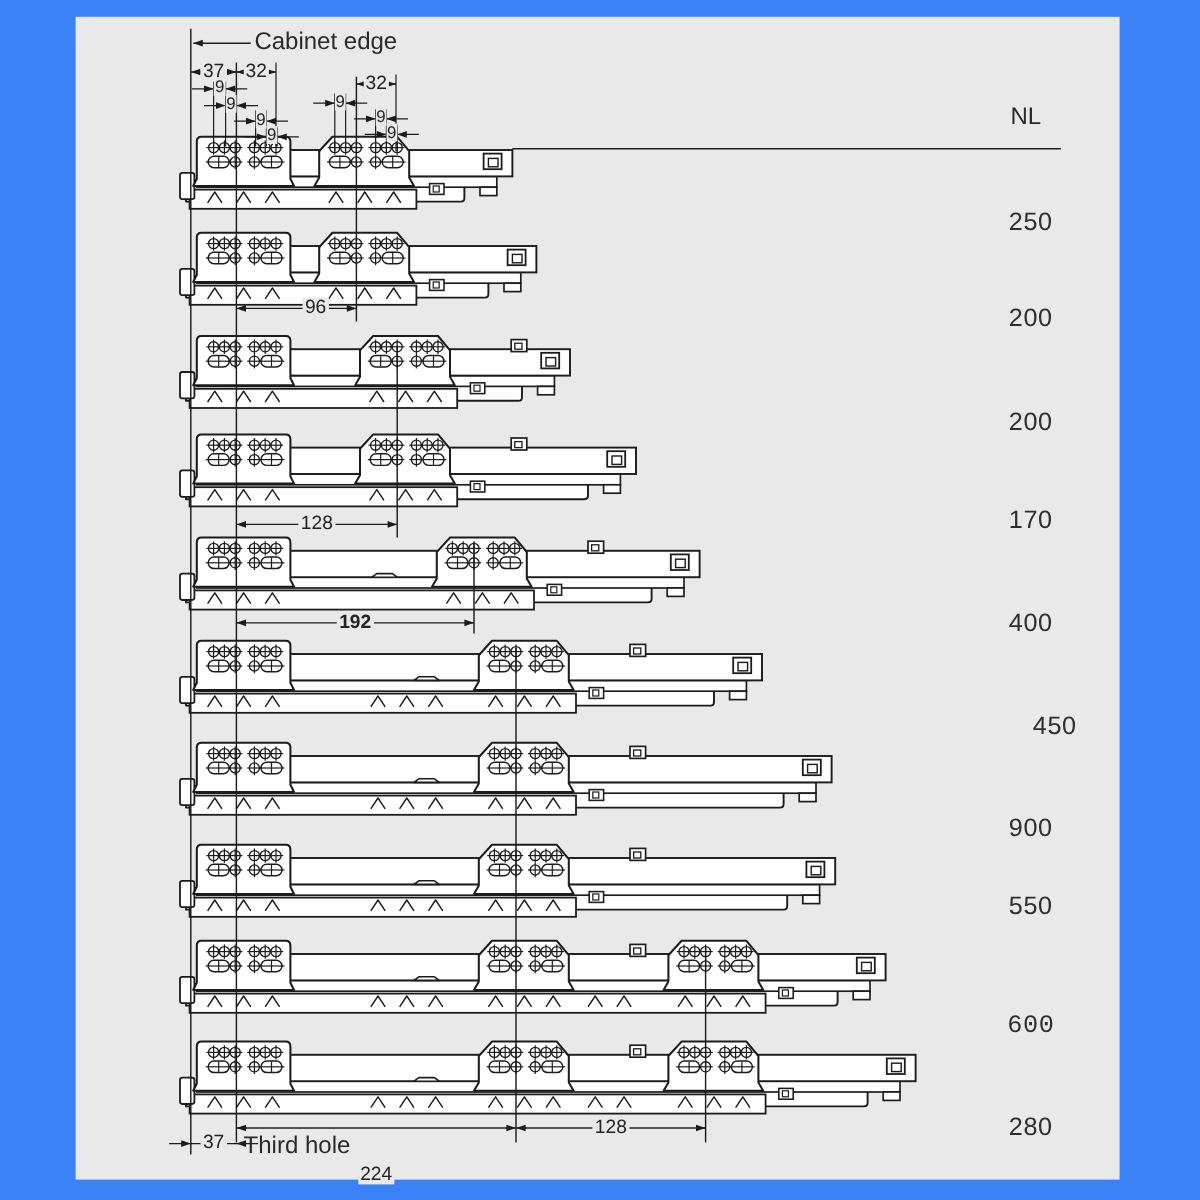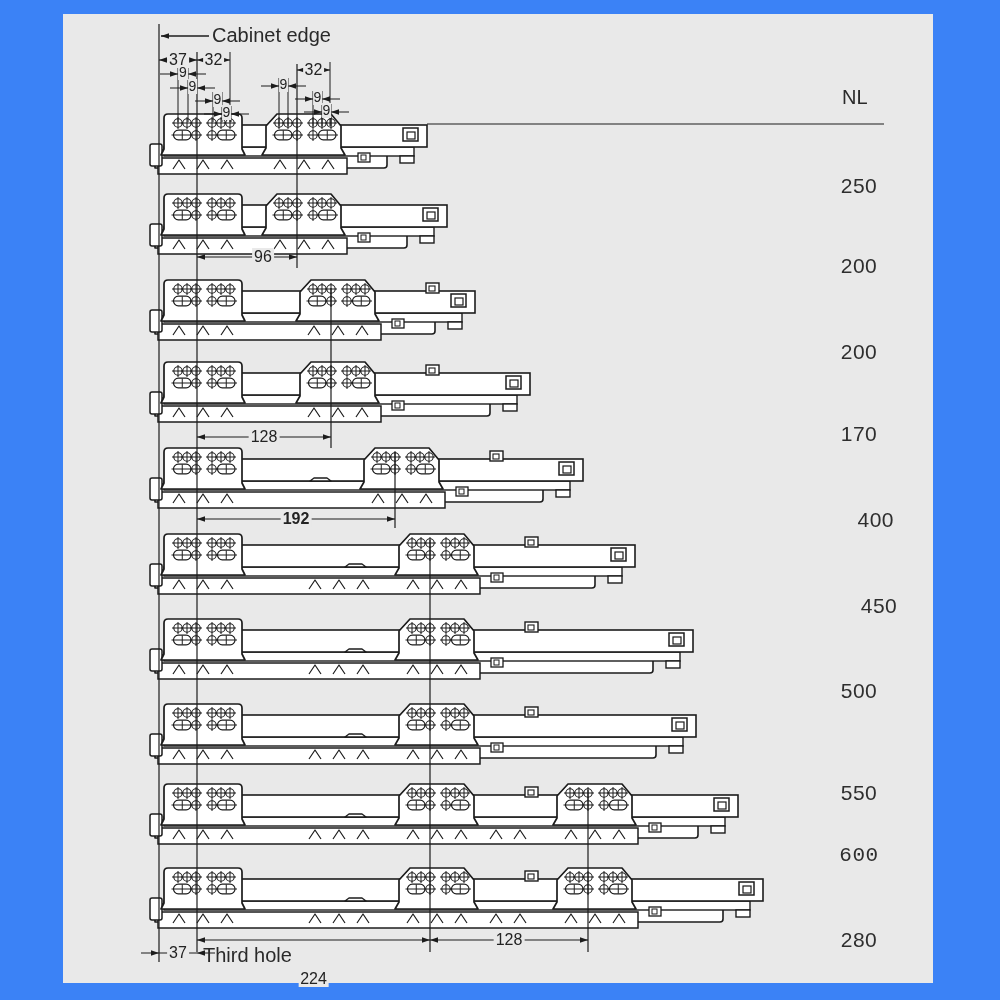--- a/index.html
+++ b/index.html
@@ -1062,20 +1062,20 @@
       <div class="dim-lbl" style="left: 263px; top: 248px;">96</div>
       <div class="dim-lbl" style="left: 264px; top: 428px;">128</div>
       <div class="dim-lbl" style="left: 296px; top: 510px; font-weight: bold;">192</div>
       <div class="dim-lbl" style="left: 313.5px; top: 931px; margin-top: 39px;">224</div>
       <div class="dim-lbl" style="left: 509px; top: 931px;">128</div>
       <div class="dim-lbl" style="left: 178px; top: 944px;">37</div>
       <div class="nl-val" style="left: 824px; top: 138px;">250</div>
       <div class="nl-val" style="left: 824px; top: 218px;">200</div>
       <div class="nl-val" style="left: 824px; top: 304px;">200</div>
       <div class="nl-val" style="left: 824px; top: 386px;">170</div>
-      <div class="nl-val" style="left: 824px; top: 472px; text-align: right;">400</div>
+      <div class="nl-val" style="left: 824px; top: 472px;">400</div>
       <div class="nl-val" style="left: 844px; top: 558px;">450</div>
-      <div class="nl-val" style="left: 824px; top: 643px;">500</div>
-      <div class="nl-val" style="left: 824px; top: 745px;">550</div>
+      <div class="nl-val" style="left: 824px; top: 643px;">900</div>
+      <div class="nl-val" style="left: 824px; top: 708px;">550</div>
       <div class="nl-val" style="left: 824px; top: 808px; font-family: Liberation Mono, monospace;">600</div>
       <div class="nl-val" style="left: 824px; top: 892px;">280</div>
     </div>
 </div>
 
 </body></html>

